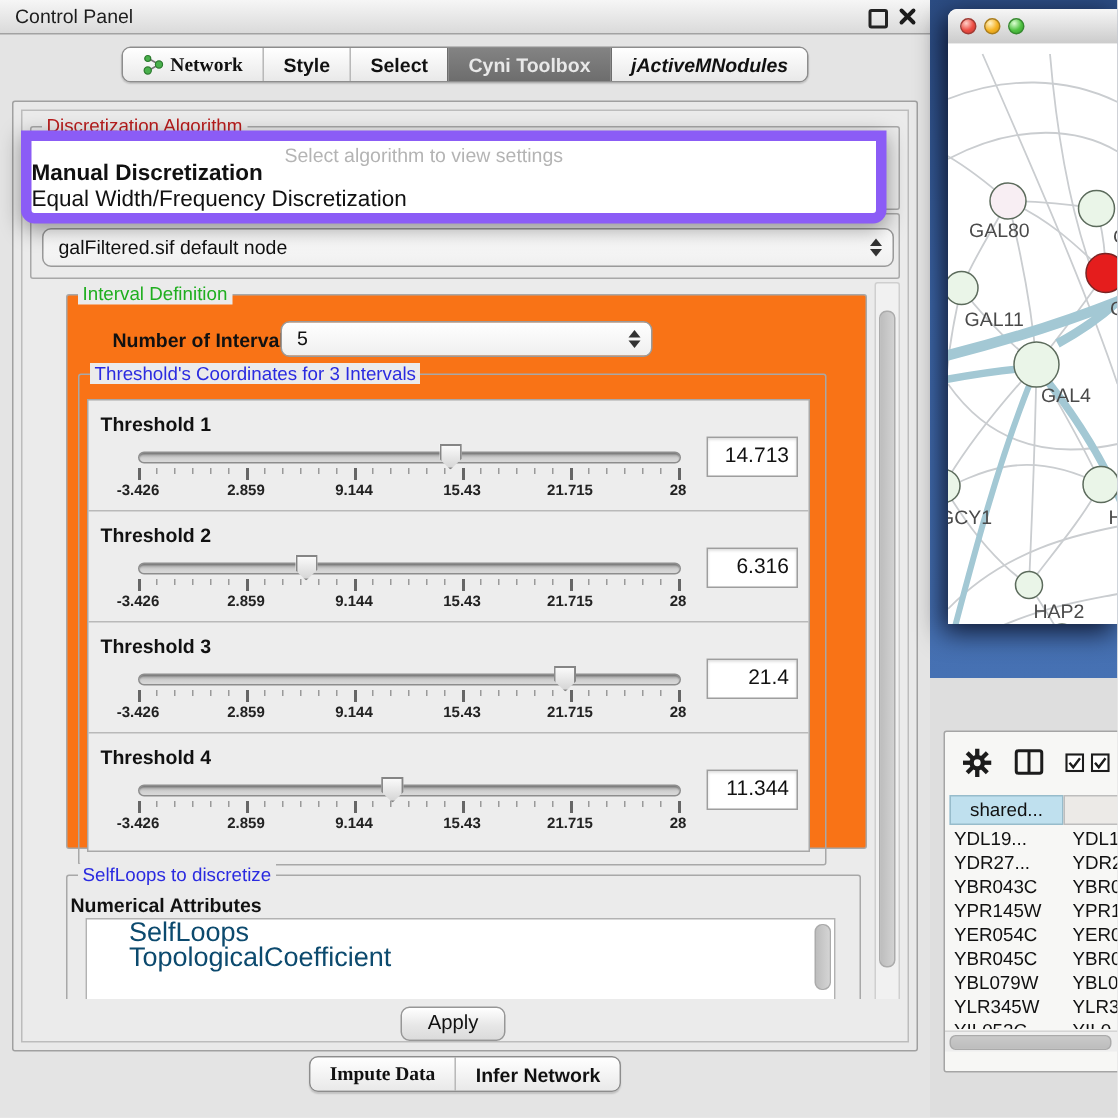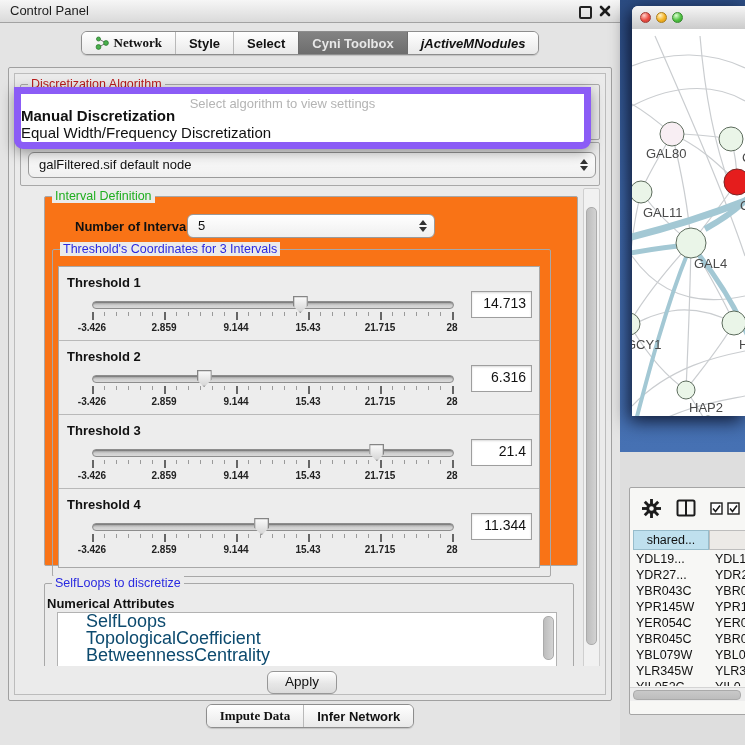--- a/index.html
+++ b/index.html
@@ -420,21 +420,20 @@
       </div>
     </div>
 
     <div class="group" style="left:24px;top:395px;width:528px;height:160px;background:#ebebeb;">
       <span class="legend blue">SelfLoops to discretize</span>
       <div class="attr-label">Numerical Attributes</div>
       <div class="attr-list">
         <div id="attr-items">
             <div class="attr-item">SelfLoops</div>
             <div class="attr-item">TopologicalCoefficient</div>
-            <div class="attr-item">BetweennessCentrality</div>
           </div>
         <div class="attr-scroll"></div>
       </div>
     </div>
 
     <div class="vscroll">
       <div class="thumb"></div>
     </div>
   </div>
 

